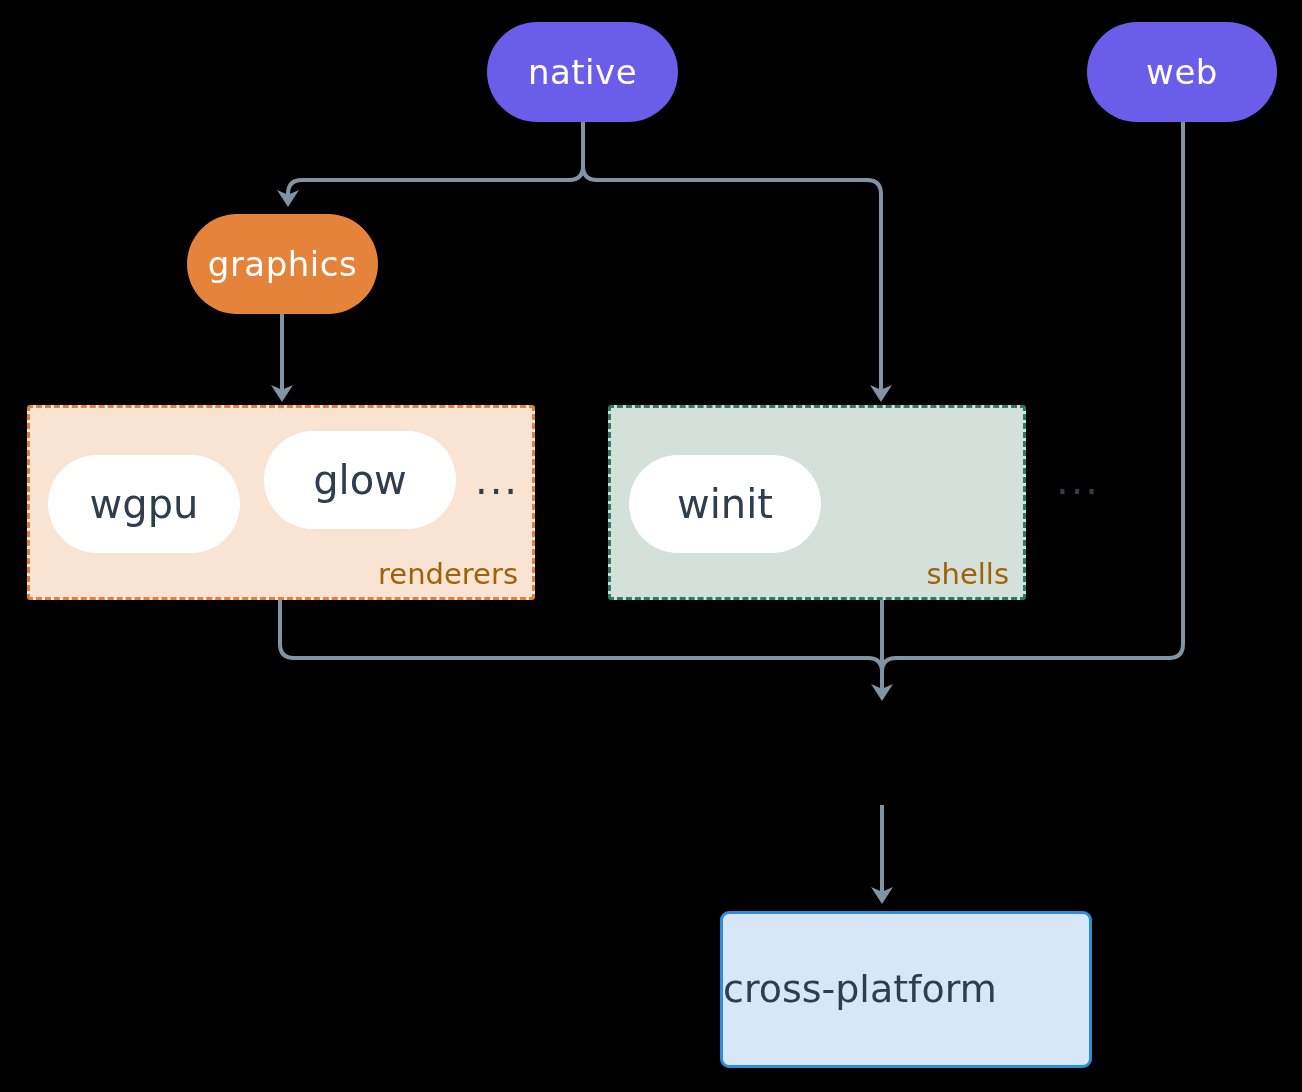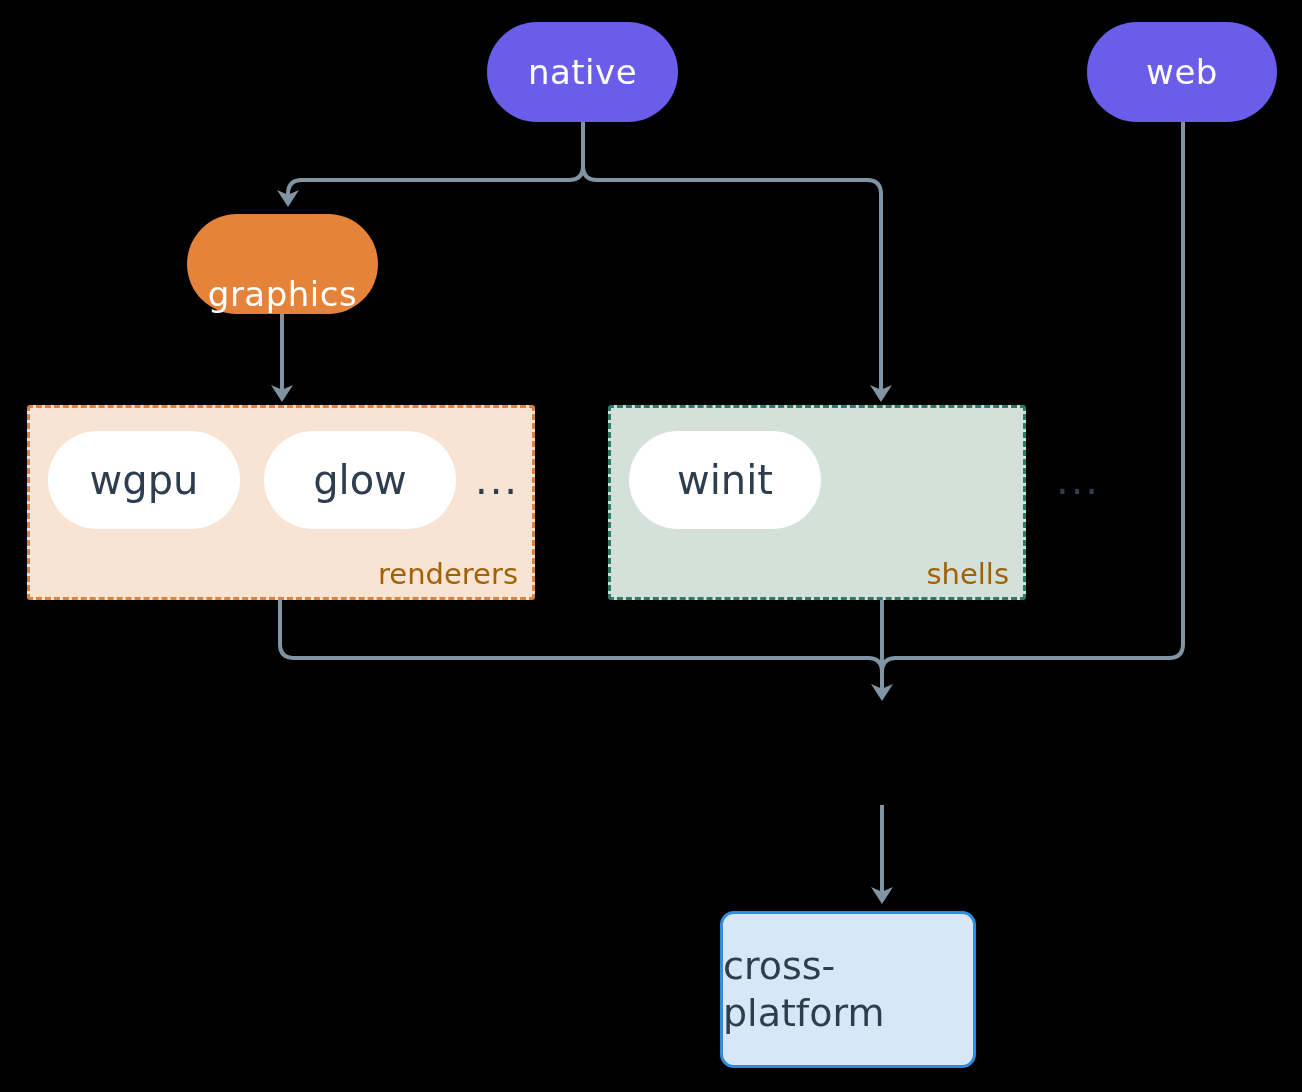--- a/index.html
+++ b/index.html
@@ -29,21 +29,21 @@
     display: flex;
     align-items: center;
     justify-content: center;
     border-radius: 60px;
     color: #ffffff;
     font-size: 34px;
     letter-spacing: 0.5px;
   }
   #node-native   { left: 487px;  top: 22px;  width: 191px; height: 100px; background: #6a5de9; }
   #node-web      { left: 1087px; top: 22px;  width: 190px; height: 100px; background: #6a5de9; }
-  #node-graphics { left: 187px;  top: 214px; width: 191px; height: 100px; background: #e5833b; align-items: flex-end; }
+  #node-graphics { left: 187px;  top: 214px; width: 191px; height: 100px; background: #e5833b; }
   #node-iced     { left: 787px;  top: 708px; width: 191px; height: 97px;  background: #2d8cdc; }
 
   .group {
     position: absolute;
     border-radius: 3px;
   }
   #renderers-group {
     left: 27px; top: 405px; width: 508px; height: 195px;
     background: #f9e4d4;
     border: 3px dashed #e0813c;
@@ -59,21 +59,21 @@
     color: #2f3e4f;
     font-size: 40px;
     display: flex;
     align-items: center;
     justify-content: center;
     border-radius: 50px;
     width: 192px;
     height: 98px;
     top: 23px;
   }
-  .item-1 { left: 18px; }
+  .item-1 { left: 18px; margin-top: 24px; }
   .item-2 { left: 234px; }
   .ellipsis {
     position: absolute;
     left: 440px;
     top: 23px;
     width: 54px;
     height: 98px;
     display: flex;
     align-items: center;
     justify-content: center;
@@ -83,24 +83,24 @@
   }
   .group-label {
     position: absolute;
     right: 14px;
     bottom: 6px;
     color: #a16207;
     font-size: 29px;
   }
   #node-application {
     position: absolute;
-    left: 720px; top: 911px; width: 256px; height: 157px;
+    left: 720px; top: 911px; width: 372px; height: 157px;
     background: #d7e7f8;
     border: 3px solid #2d8cdc;
-    border-radius: 14px;
+    border-radius: 9px;
     display: flex;
     flex-direction: column;
     align-items: flex-start;
     justify-content: center;
     color: #2f3e4f;
     font-size: 38px;
     line-height: 47px;
   }
 </style>
 </head>

